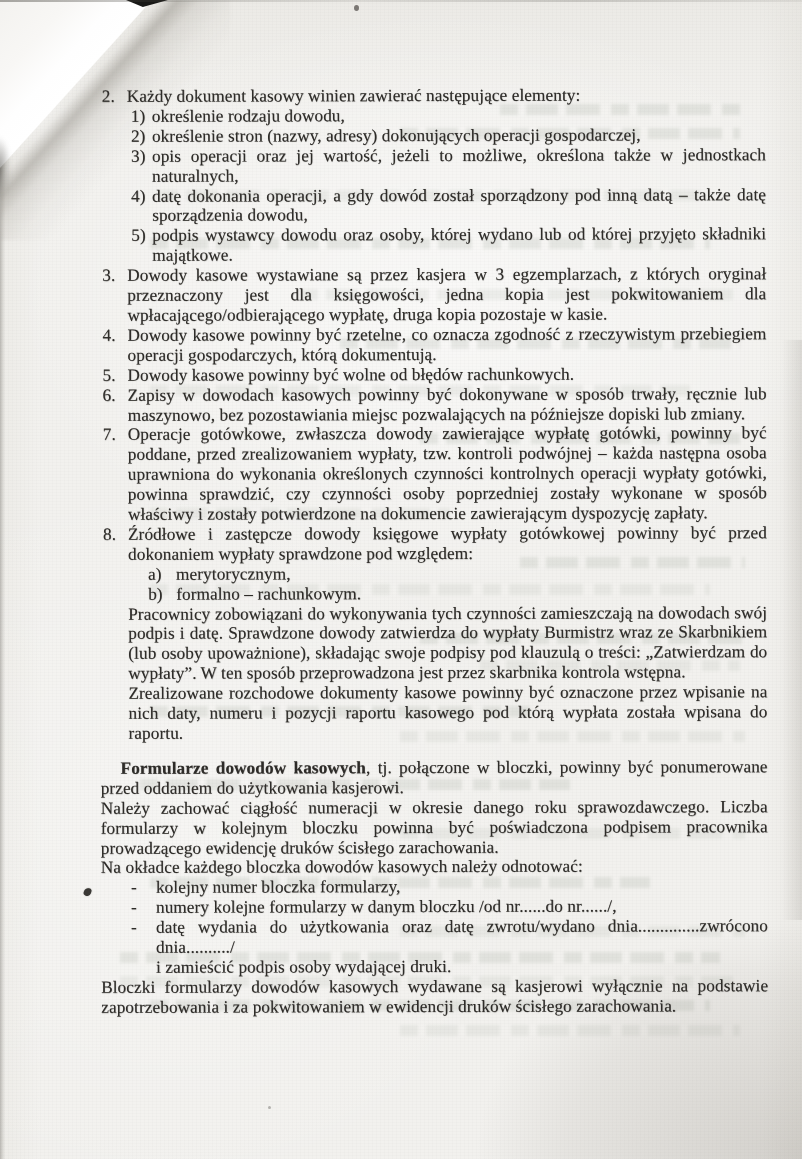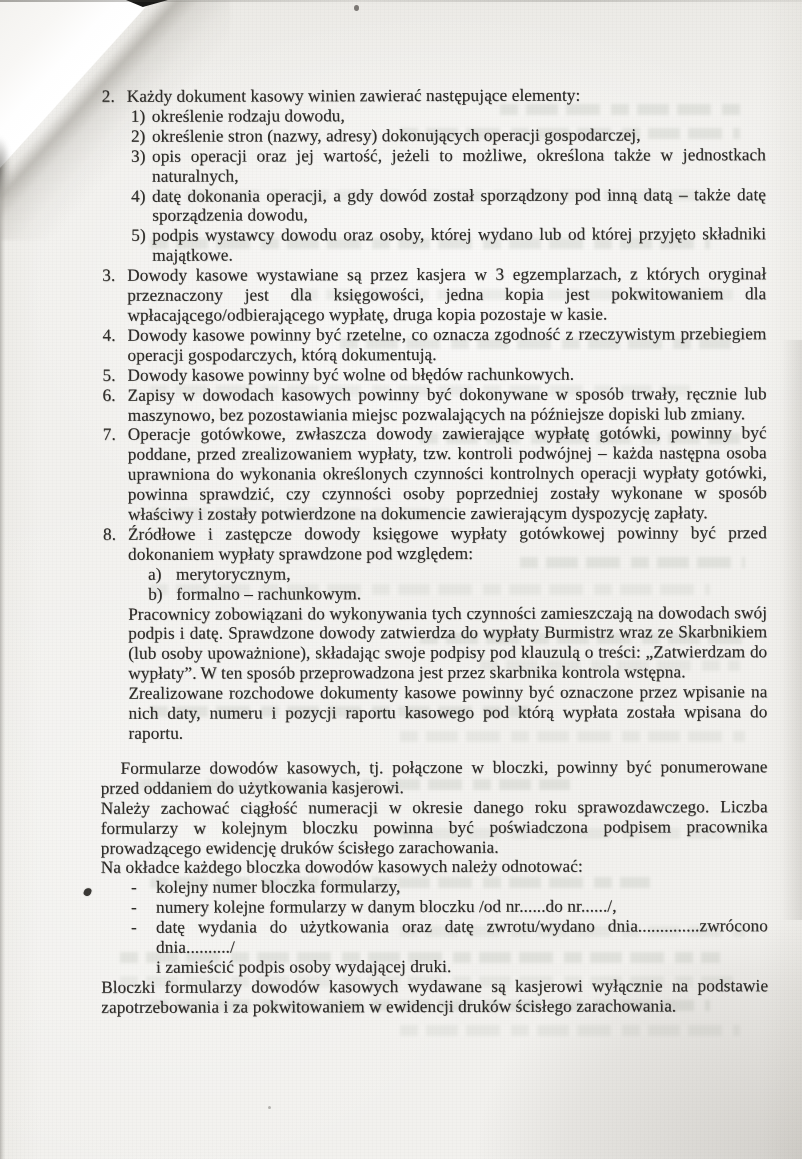--- a/index.html
+++ b/index.html
@@ -54,21 +54,21 @@
   .t{text-align:justify;}
   .sub{margin-left:4px;}
   .sub .num{flex:0 0 21px;padding-left:0;}
   .lets{margin-left:20px;}
   .lets .num{flex:0 0 28px;padding-left:0;}
   .dashlist{margin-left:30px;}
   .dashlist .num{flex:0 0 25px;padding-left:0;}
   .p{text-align:justify;margin:0;}
   .gap{height:15px;}
   .firstind{text-indent:20px;}
-  b{font-weight:normal;}
+  b{font-weight:bold;}
 </style>
 </head>
 <body>
 
 <div class="page">
 
   <div class="grain"></div>
   <div class="left-edge"></div>
   <div class="shade-br"></div>
   <div class="shade-right"></div>

